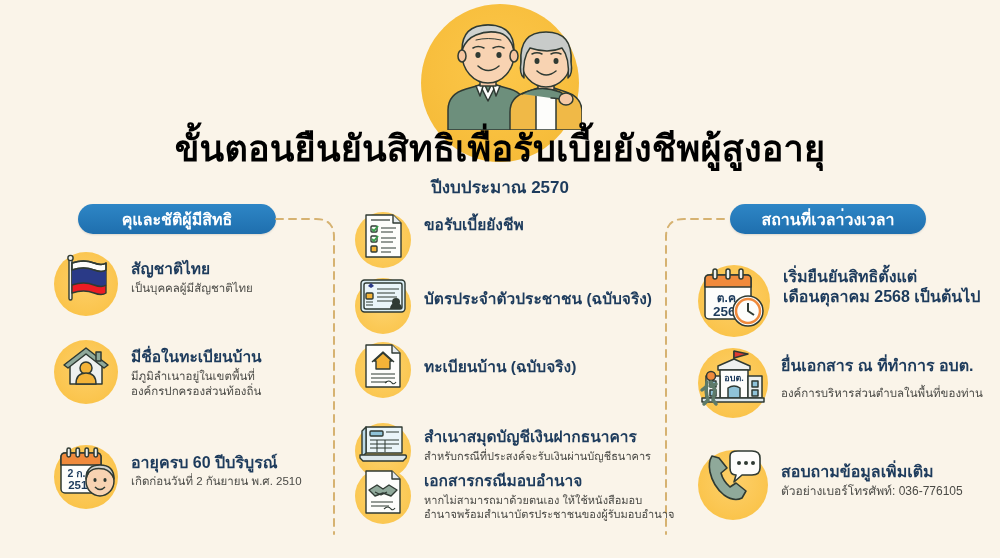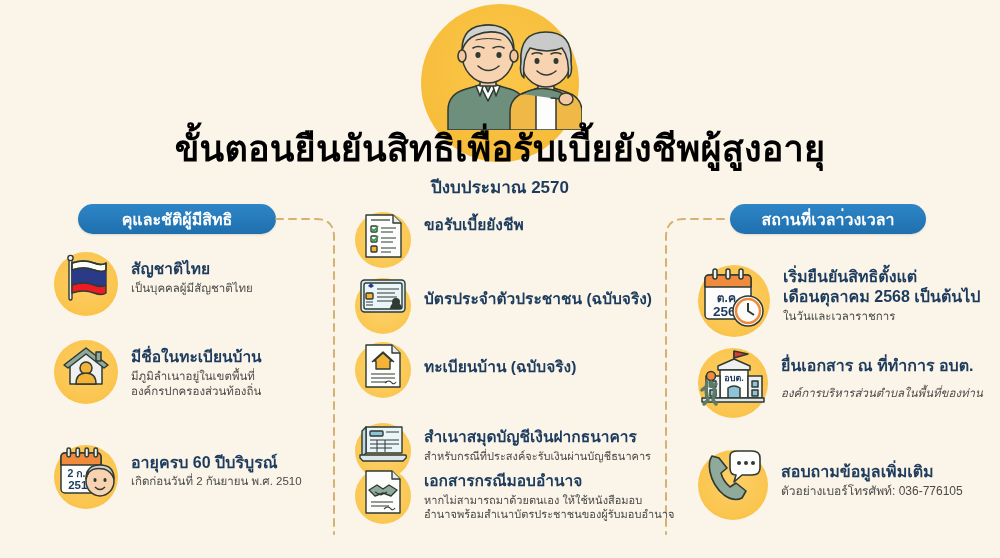--- a/index.html
+++ b/index.html
@@ -330,21 +330,20 @@
           <text x="28" y="51" font-family="Liberation Sans, sans-serif" font-size="13.5" font-weight="bold" fill="#1d3b5c" text-anchor="middle" stroke="none">2568</text>
           <circle cx="48" cy="46" r="15" fill="#fdfdfb"></circle>
           <circle cx="48" cy="46" r="12" fill="#fdfdfb" stroke="#f08a3c" stroke-width="2.5"></circle>
           <path d="M48 38 L48 46 L54 50" fill="none" stroke-width="2"></path>
         </g>
       </svg>
     </div>
     <div class="txt" style="padding-top:2px;">
       <div class="ttl">เริ่มยืนยันสิทธิตั้งแต่</div>
       <div class="ttl">เดือนตุลาคม 2568 เป็นต้นไป</div>
-      <div class="desc">ในวันและเวลาราชการ</div>
     </div>
   </div>
 
   <div class="item col-right right" style="left:698px; top:348px; width:300px;">
     <div class="badge" style="width:70px;height:70px;">
       <svg width="66" height="58" viewBox="0 0 66 58">
         <g stroke="#2f3a33" stroke-width="1.5" stroke-linejoin="round">
           <path d="M34 3 L34 14" stroke-width="1.5"></path>
           <path d="M34 3 L48 6 L34 10 Z" fill="#e03b33"></path>
           <path d="M18 18 L34 11 L50 18 L50 22 L18 22 Z" fill="#eef1ef"></path>
@@ -358,21 +357,21 @@
           <rect x="52" y="33" width="6" height="6" fill="#8fc3d8"></rect>
           <rect x="52" y="42" width="6" height="6" fill="#8fc3d8"></rect>
           <path d="M2 50 L64 50 L64 54 L2 54 Z" fill="#dce7ec"></path>
           <circle cx="11" cy="28" r="4.5" fill="#f08a3c"></circle>
           <path d="M7 34 Q5 44 8 52 L4 56 M11 34 L15 42 L13 52 L16 56 M7 38 L2 42 M11 38 L16 36" fill="none" stroke="#5d7a69" stroke-width="3.5" stroke-linecap="round"></path>
         </g>
       </svg>
     </div>
     <div class="txt" style="padding-top:8px;">
       <div class="ttl">ยื่นเอกสาร ณ ที่ทำการ อบต.</div>
-      <div class="desc" style="margin-top:10px;font-style:italic;">องค์การบริหารส่วนตำบลในพื้นที่ของท่าน</div>
+      <div class="desc" style="margin-top:10px;">องค์การบริหารส่วนตำบลในพื้นที่ของท่าน</div>
     </div>
   </div>
 
   <div class="item col-right right" style="left:698px; top:450px; width:300px;">
     <div class="badge" style="width:70px;height:70px;">
       <svg width="58" height="54" viewBox="0 0 58 54">
         <g stroke="#2f3a33" stroke-width="1.6" stroke-linejoin="round" stroke-linecap="round">
           <path d="M8 6 Q4 12 6 22 Q9 36 20 45 Q30 52 38 48 L42 41 L32 33 L26 37 Q19 31 17 23 L23 18 L15 8 Z" fill="#8fa99a"></path>
           <path d="M26 6 Q26 1 34 1 L48 1 Q56 1 56 8 L56 18 Q56 25 48 25 L38 25 L30 32 L32 25 Q26 25 26 18 Z" fill="#fdfdfb"></path>
           <circle cx="35" cy="13" r="2" fill="#2f3a33" stroke="none"></circle>

